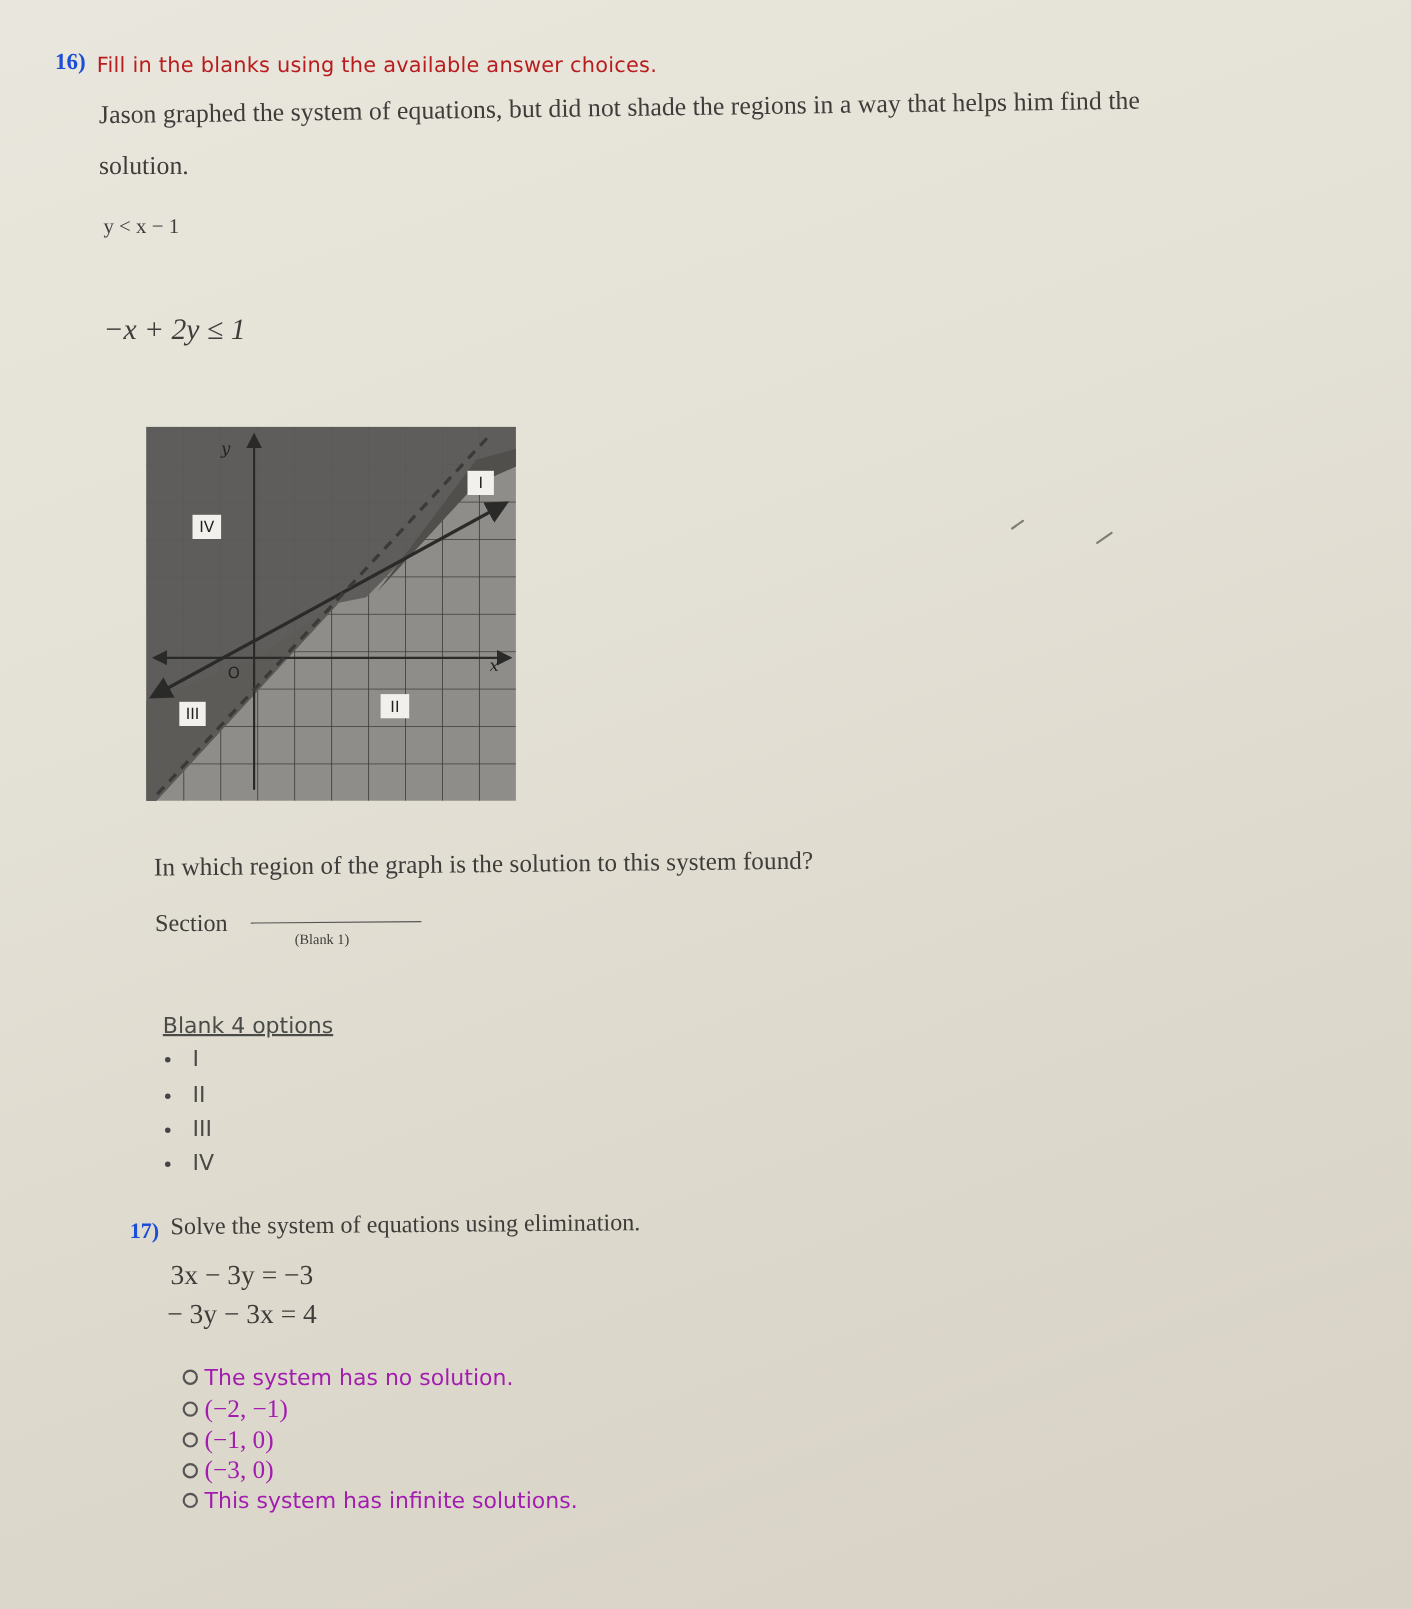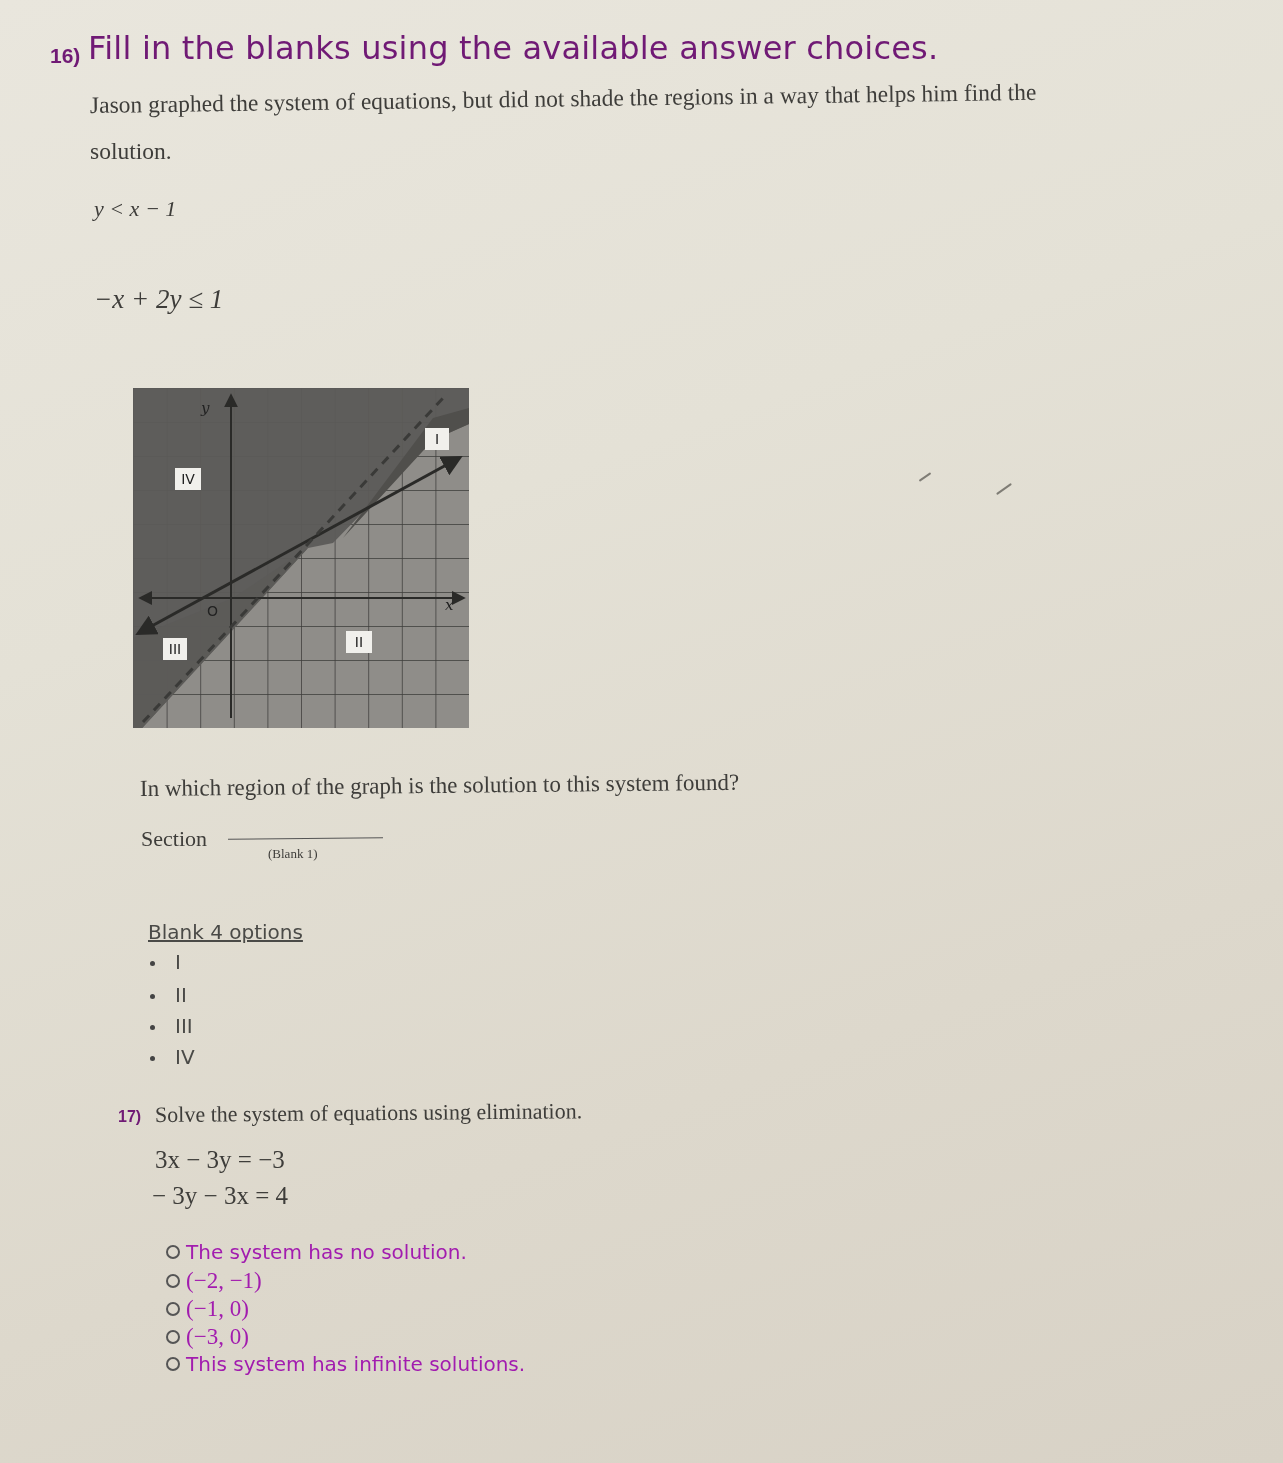--- a/index.html
+++ b/index.html
@@ -4,41 +4,41 @@
   <style>
     html, body { margin: 0; padding: 0; }
     body {
       width: 1283px; height: 1463px; overflow: hidden; position: relative;
       background: linear-gradient(160deg, #e9e6dd 0%, #e4e1d6 35%, #ddd8cc 70%, #d8d2c6 100%);
       font-family: "DejaVu Serif", serif; color: #3e3d3a;
     }
     .abs { position: absolute; white-space: nowrap; }
     .sans { font-family: "DejaVu Sans", sans-serif; }
     .serif { font-family: "Liberation Serif", serif; }
-    .qnum { font-family: Liberation Sans, sans-serif; font-weight: bold; color: #701a75; }
+    .qnum { font-family: Liberation Serif, serif; font-weight: bold; color: #1d4ed8; }
 
     #q16-num { left: 50px; top: 44px; font-size: 21px; }
-    #q16-instruction { left: 88px; top: 29px; font-size: 32px; color: #701a75; letter-spacing: 0.2px; }
+    #q16-instruction { left: 88px; top: 48px; font-size: 19px; color: #b91c1c; letter-spacing: 0.2px; }
     #q16-prompt-1 { left: 90px; top: 92px; font-size: 23.5px; transform: rotate(-0.8deg); transform-origin: left center; }
     #q16-prompt-2 { left: 90px; top: 138px; font-size: 23.5px; }
-    #q16-ineq-1 { left: 94px; top: 196px; font-size: 22px; font-style: italic; }
+    #q16-ineq-1 { left: 94px; top: 196px; font-size: 19px; }
     #q16-ineq-2 { left: 94px; top: 284px; font-size: 27px; font-style: italic; }
 
     #graph { left: 133px; top: 388px; width: 336px; height: 340px; }
 
     #q16-question { left: 140px; top: 776px; font-size: 23px; transform: rotate(-0.6deg); transform-origin: left center; }
     #blank-label { left: 141px; top: 826px; font-size: 22px; }
     #blank-line { left: 228px; top: 838px; width: 155px; border-top: 1.5px solid #555; transform: rotate(-0.5deg); }
     #blank-caption { left: 268px; top: 846px; font-size: 13px; }
 
     #options-heading { left: 148px; top: 920px; font-size: 20px; text-decoration: underline; color: #4a4a47; }
     .opt { position: absolute; left: 150px; font-size: 20px; color: #4a4a47; font-family: "DejaVu Sans", sans-serif; }
     .opt .dot { display: inline-block; width: 5px; height: 5px; border-radius: 50%; background: #444; margin-right: 20px; vertical-align: middle; }
 
-    #q17-num { left: 118px; top: 1108px; font-size: 16px; }
+    #q17-num { left: 118px; top: 1108px; font-size: 20px; }
     #q17-prompt { left: 155px; top: 1102px; font-size: 22px; transform: rotate(-0.5deg); transform-origin: left center; }
     #q17-eq-1 { left: 155px; top: 1146px; font-size: 25px; }
     #q17-eq-2 { left: 152px; top: 1182px; font-size: 25px; }
 
     .choice { position: absolute; left: 166px; display: flex; align-items: center; font-size: 20px; color: #a21caf; }
     .radio { width: 14px; height: 14px; border: 2px solid #555; border-radius: 50%; margin-right: 6px; box-sizing: border-box; flex: none; }
     .choice .txt-sans { font-family: "DejaVu Sans", sans-serif; }
     .choice .txt-serif { font-family: "Liberation Serif", serif; font-size: 23px; }
 
     .pencil { position: absolute; height: 2px; background: #66645e; border-radius: 2px; opacity: 0.8; }

